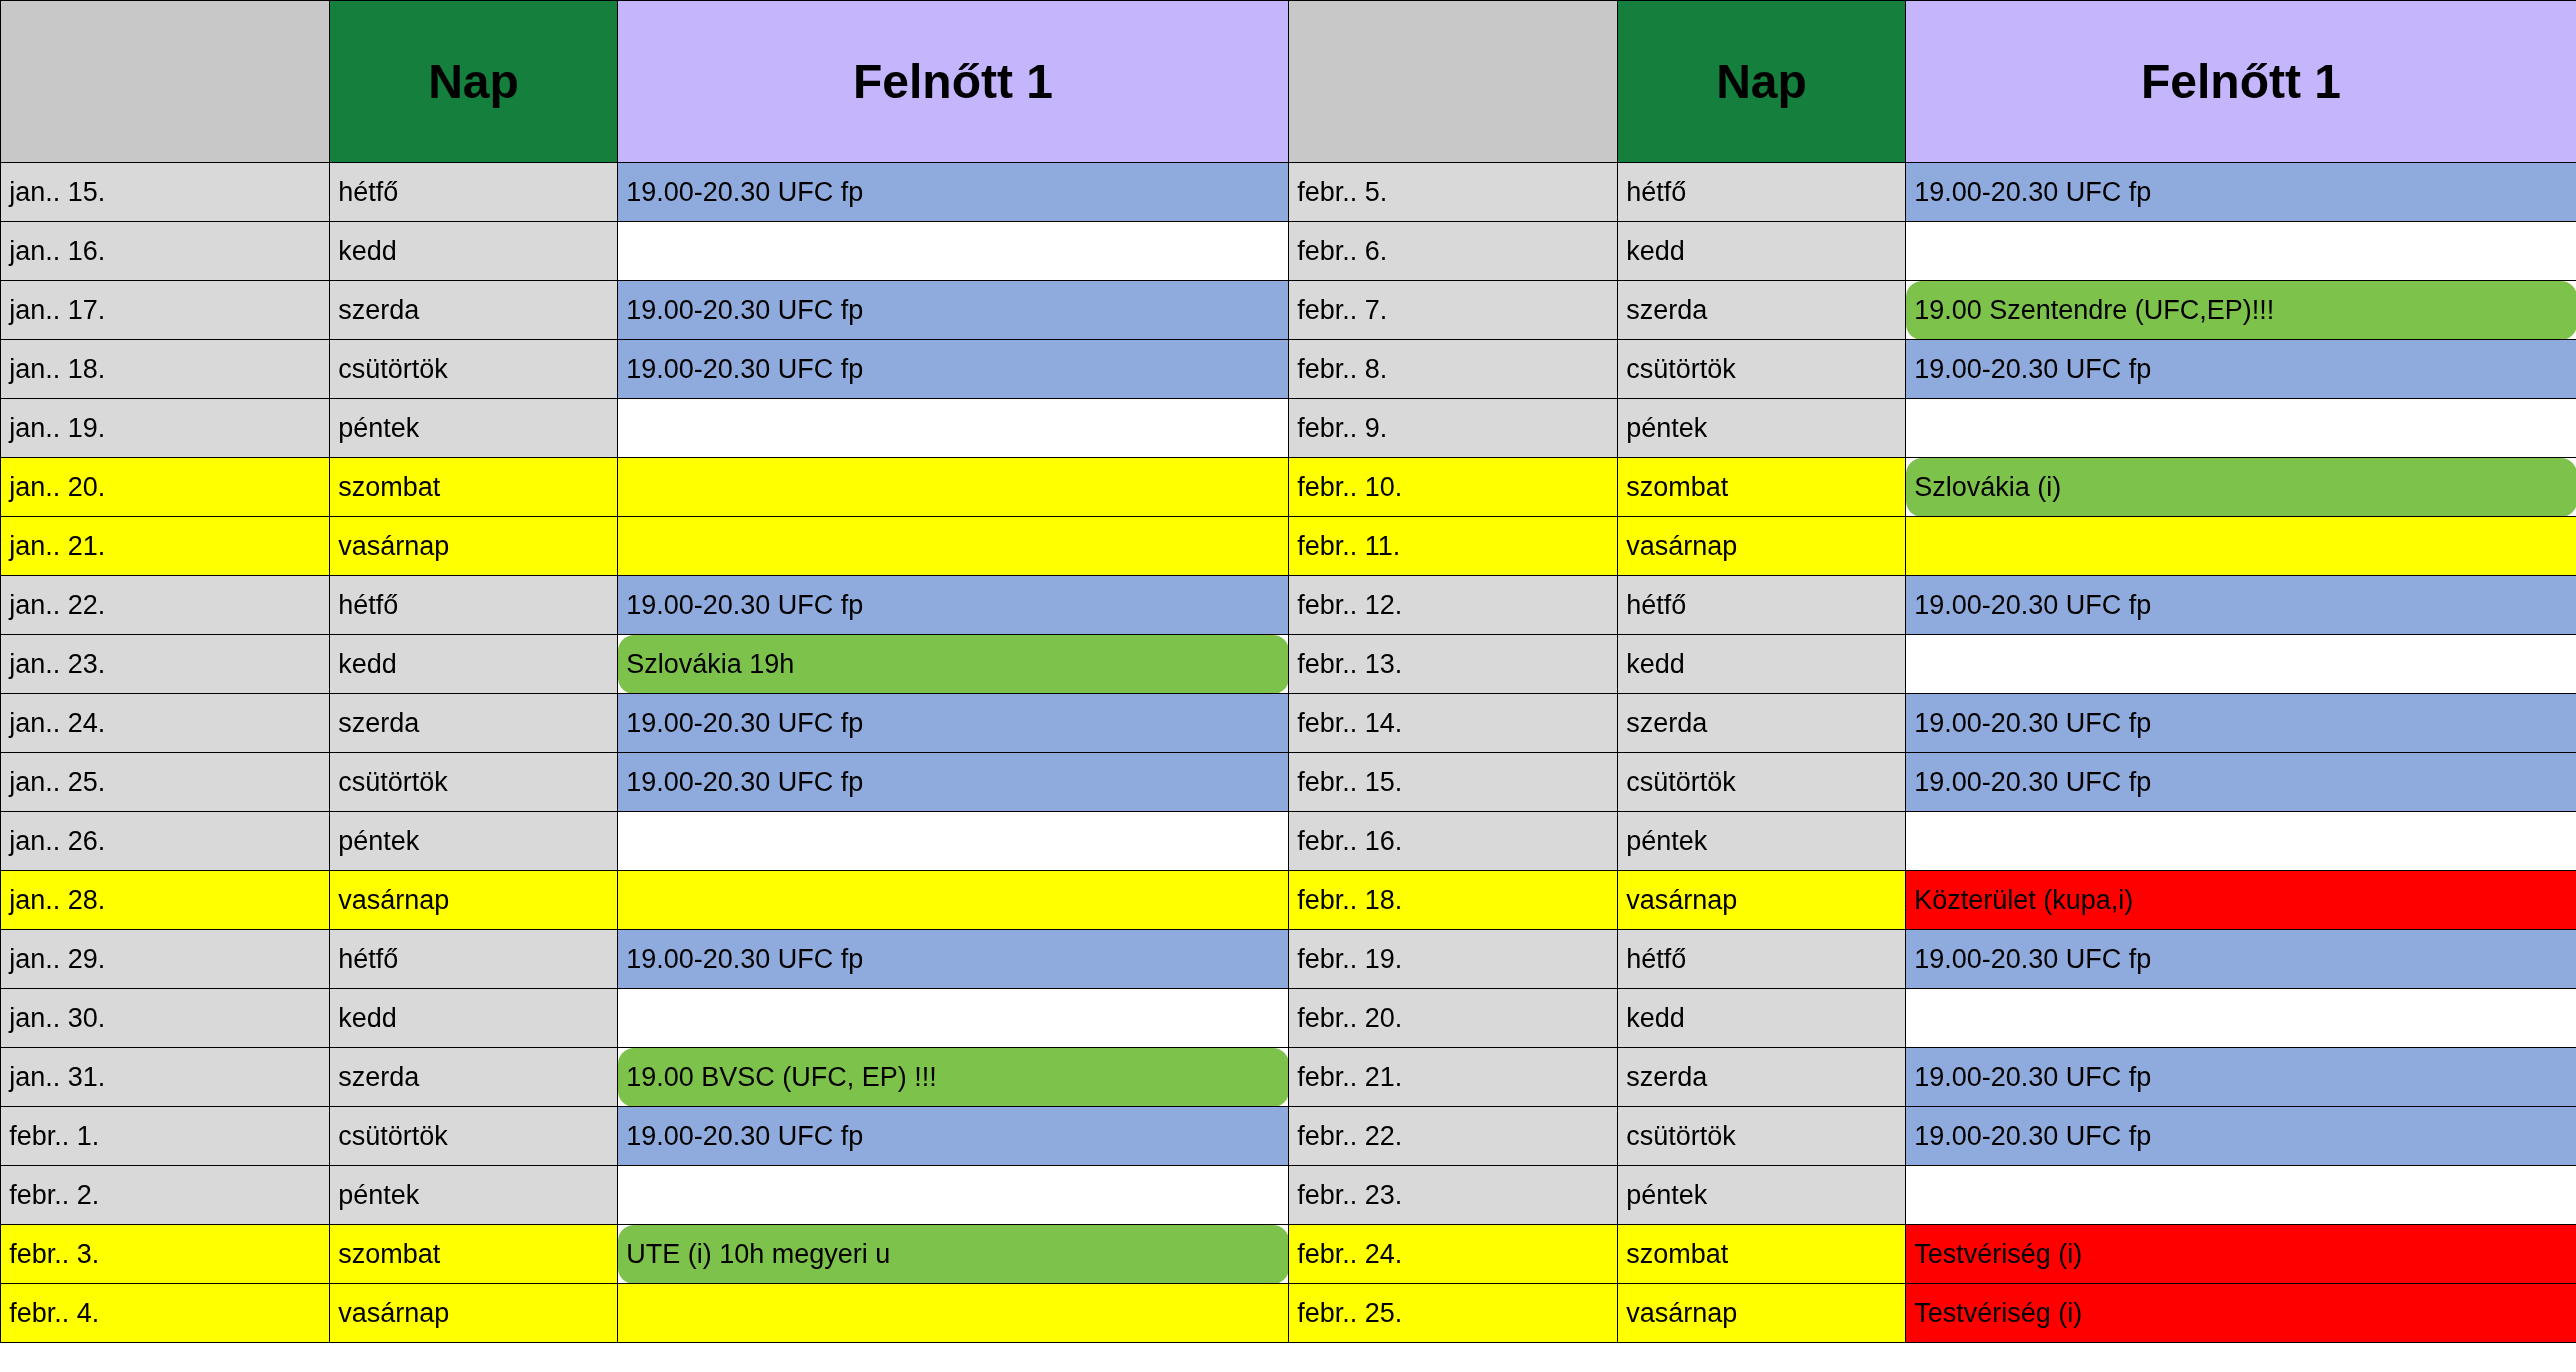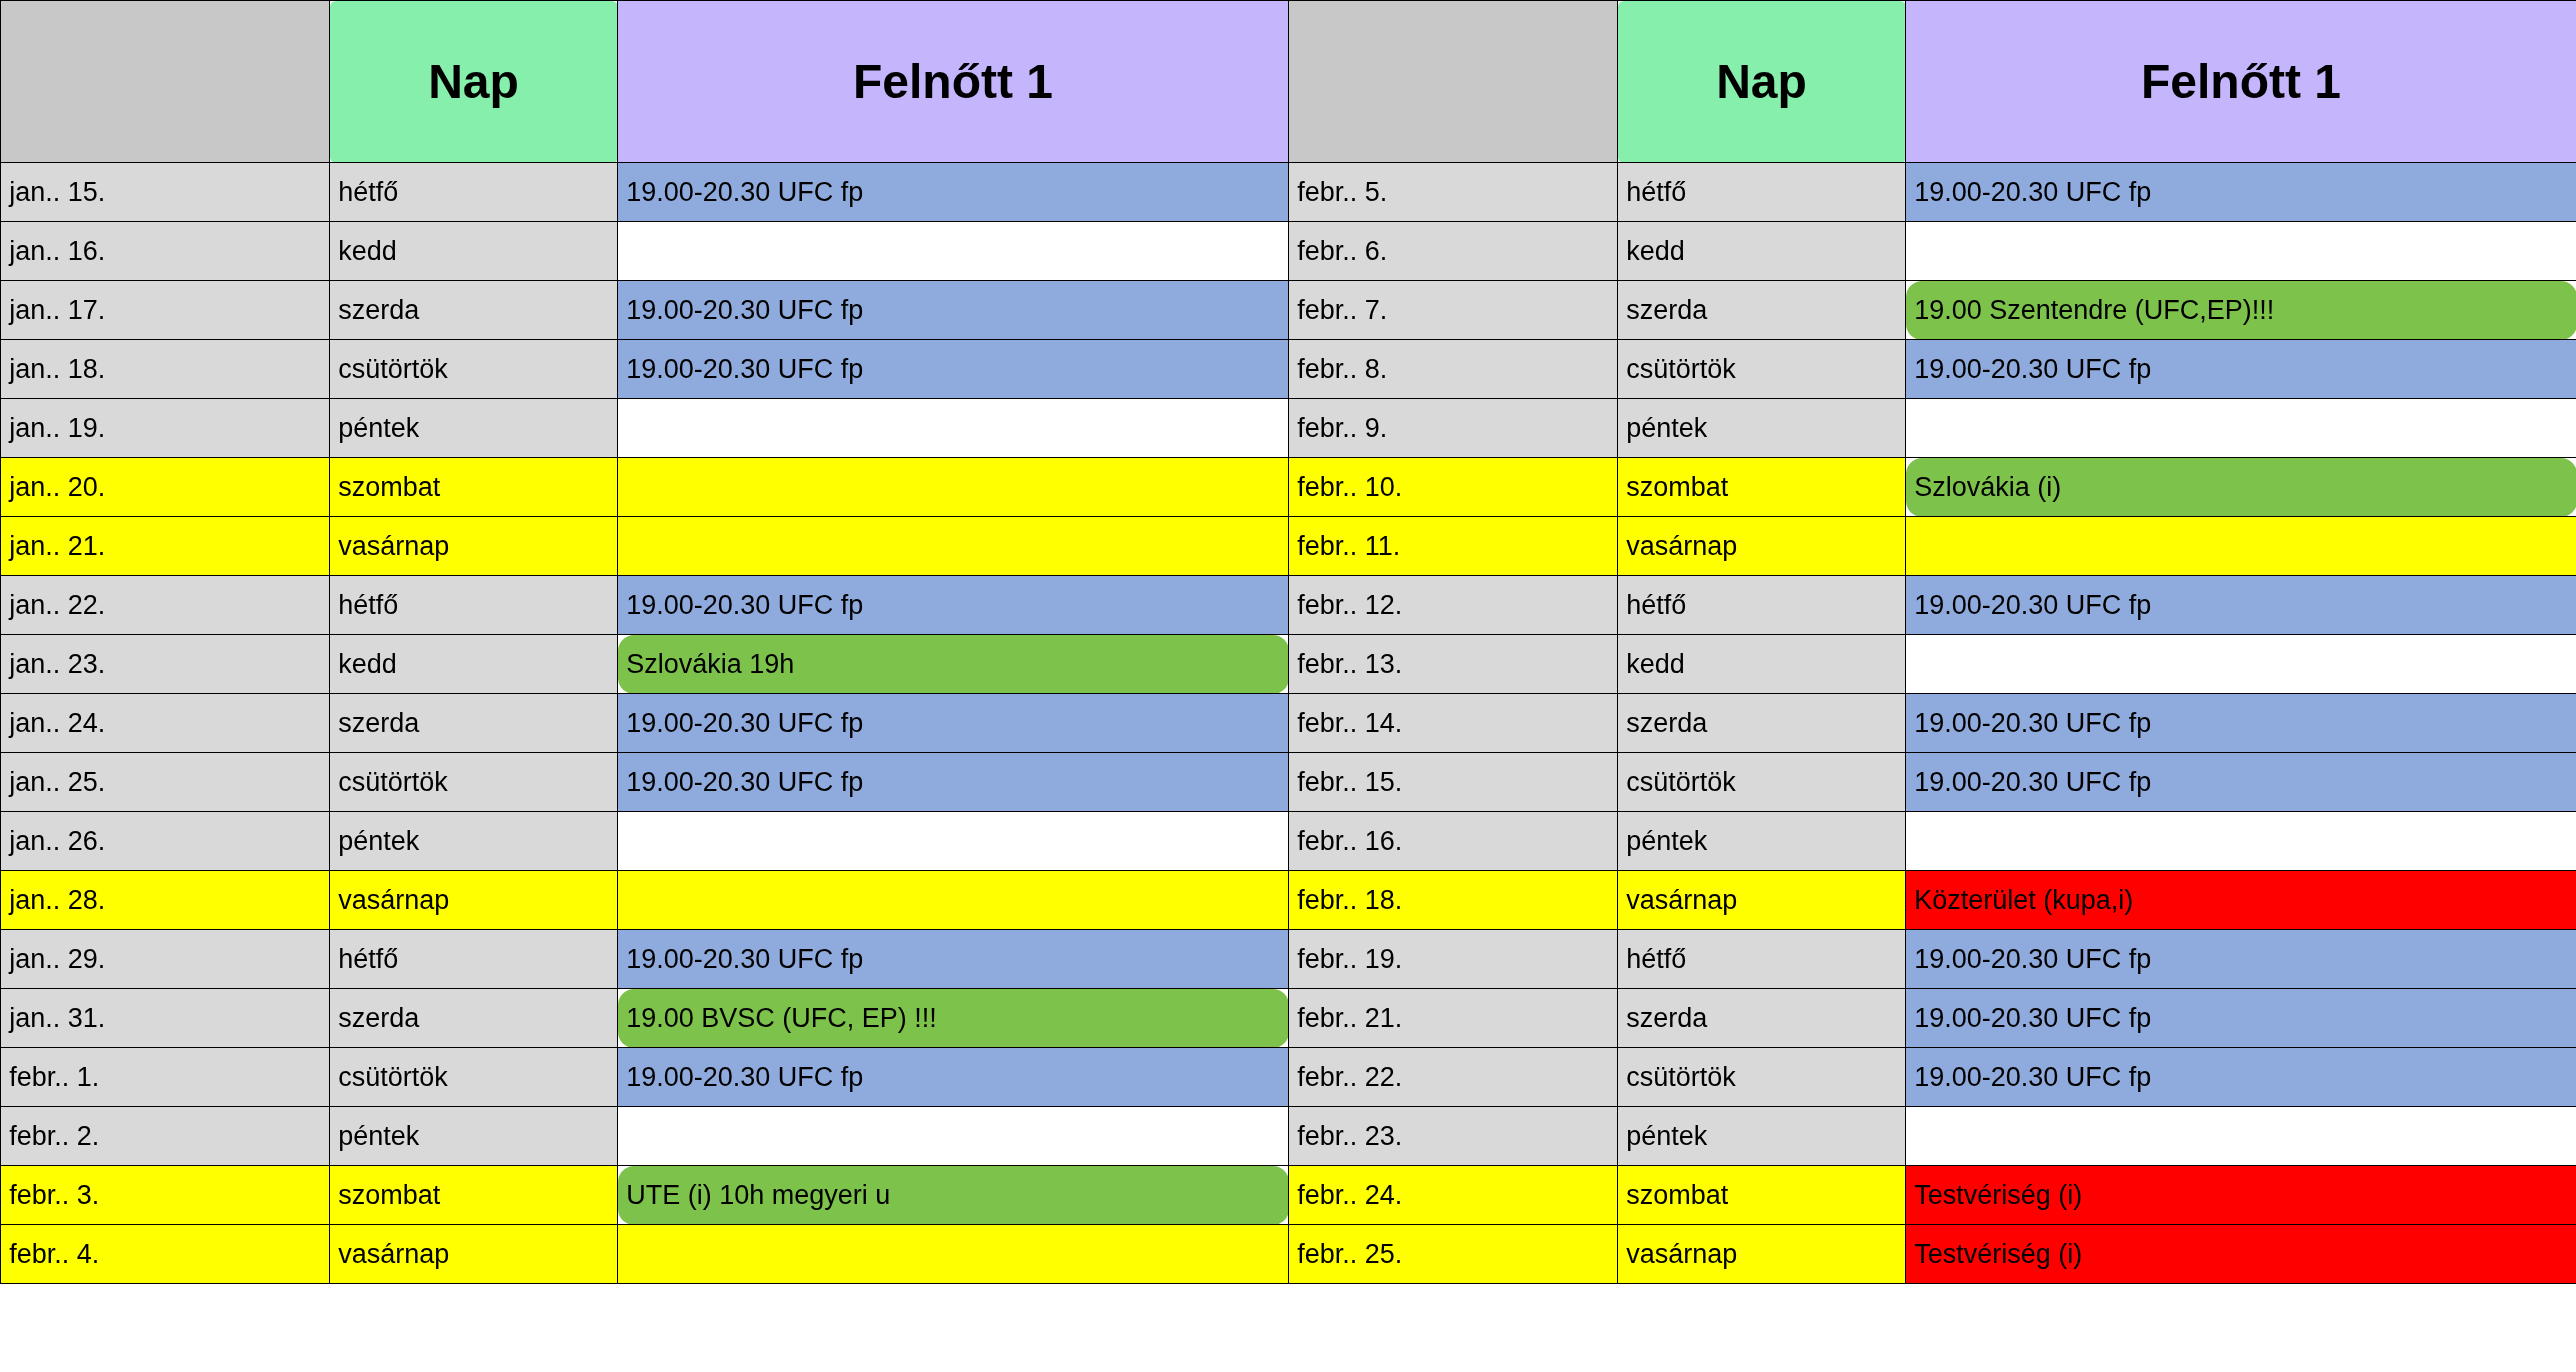--- a/index.html
+++ b/index.html
@@ -43,21 +43,21 @@
 
   
   tr.header th {
     height: 161px;
     font-size: 48px;
     font-weight: bold;
     text-align: center;
     vertical-align: middle;
   }
   th.h-empty { background: #c8c8c8; }
-  th.h-day   { background: #86efac; border-radius: 6px; }
+  th.h-day   { background: #15803d; }
   th.h-prog  { background: #c4b5fd; }
 
   
   td.date, td.day { background: #d9d9d9; }
   td.prog { background: #ffffff; font-weight: bold; }
 
   
   .bg-yellow { background: #ffff00 !important; }
   .bg-blue   { background: #8faadc !important; }
   .bg-green-light { background: #7dc24b !important; border-radius: 16px; }
@@ -194,20 +194,28 @@
         </tr>
         <tr>
           <td class="date ">jan.. 29.</td>
           <td class="day ">hétfő</td>
           <td class="prog bg-blue">19.00-20.30 UFC fp</td>
           <td class="date ">febr.. 19.</td>
           <td class="day ">hétfő</td>
           <td class="prog bg-blue">19.00-20.30 UFC fp</td>
         </tr>
         <tr>
+          <td class="date ">jan.. 30.</td>
+          <td class="day ">kedd</td>
+          <td class="prog bg-white"></td>
+          <td class="date ">febr.. 20.</td>
+          <td class="day ">kedd</td>
+          <td class="prog bg-white"></td>
+        </tr>
+        <tr>
           <td class="date ">jan.. 31.</td>
           <td class="day ">szerda</td>
           <td class="prog bg-green-light">19.00 BVSC (UFC, EP) !!!</td>
           <td class="date ">febr.. 21.</td>
           <td class="day ">szerda</td>
           <td class="prog bg-blue">19.00-20.30 UFC fp</td>
         </tr>
         <tr>
           <td class="date ">febr.. 1.</td>
           <td class="day ">csütörtök</td>

